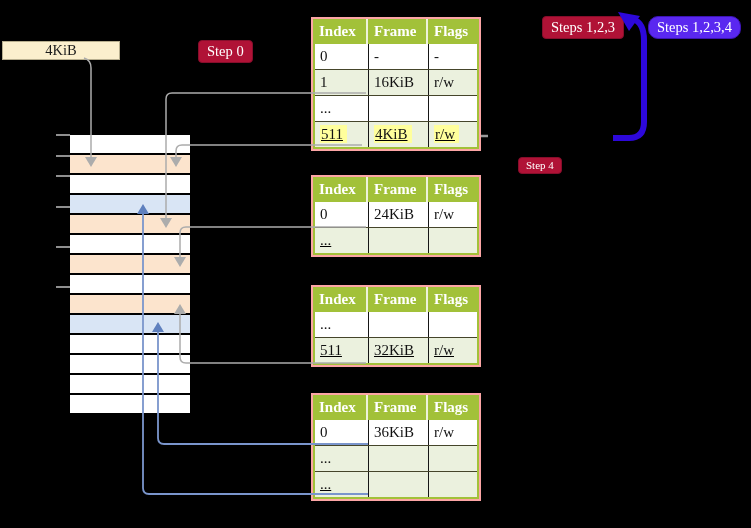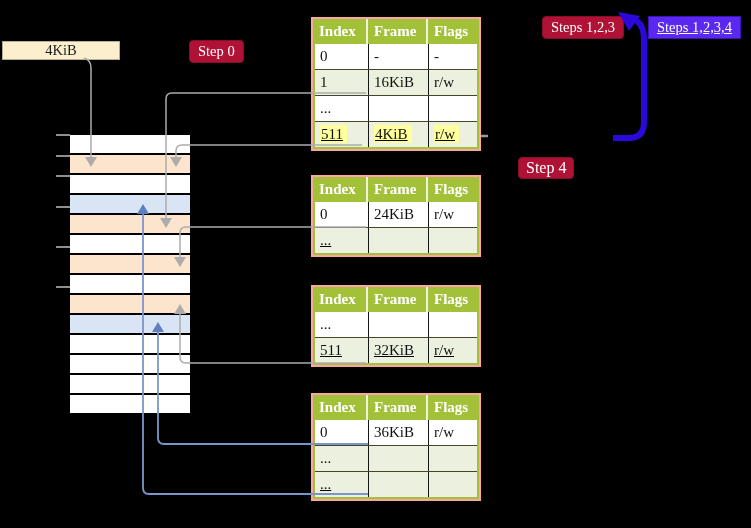--- a/index.html
+++ b/index.html
@@ -8,25 +8,25 @@
     background:#000;
     font-family:"Liberation Serif","DejaVu Serif",serif;
   }
   
   .badge{
     position:absolute;color:#fff;font-size:14.5px;line-height:1;
     display:flex;align-items:center;justify-content:center;
     border-radius:4px;padding:3px 8px;white-space:nowrap;
   }
   .badge.red{background:var(--badge-red);border:1px solid #870d2b;}
-  .badge.blue{background:var(--badge-blue);border:1px solid #3c14b4;border-radius:0;text-decoration:underline;}
-  #badge-step0{left:189px;top:40px;}
+  .badge.blue{background:var(--badge-blue);border:1px solid #3c14b4;border-radius:10px;}
+  #badge-step0{left:198px;top:40px;}
   #badge-steps123{left:530px;top:16px;margin-left:12px;}
   #badge-steps1234{left:648px;top:16px;}
-  #badge-step4{left:518px;top:157px;font-size:16px;padding:2px 7px;}
+  #badge-step4{left:518px;top:157px;font-size:11px;padding:2px 7px;}
   
   #box4kib{
     position:absolute;left:2px;top:41px;width:116px;height:17px;
     background:#FBEFCD;border:1px solid #b7ae8e;color:#1a1a1a;
     font-size:14.5px;display:flex;align-items:center;justify-content:center;
   }
   
   #memcol{position:absolute;left:70px;top:135px;width:120px;}
   .mrow{height:18px;border-bottom:2px solid #000;}
   .mrow.white{background:#ffffff;}

